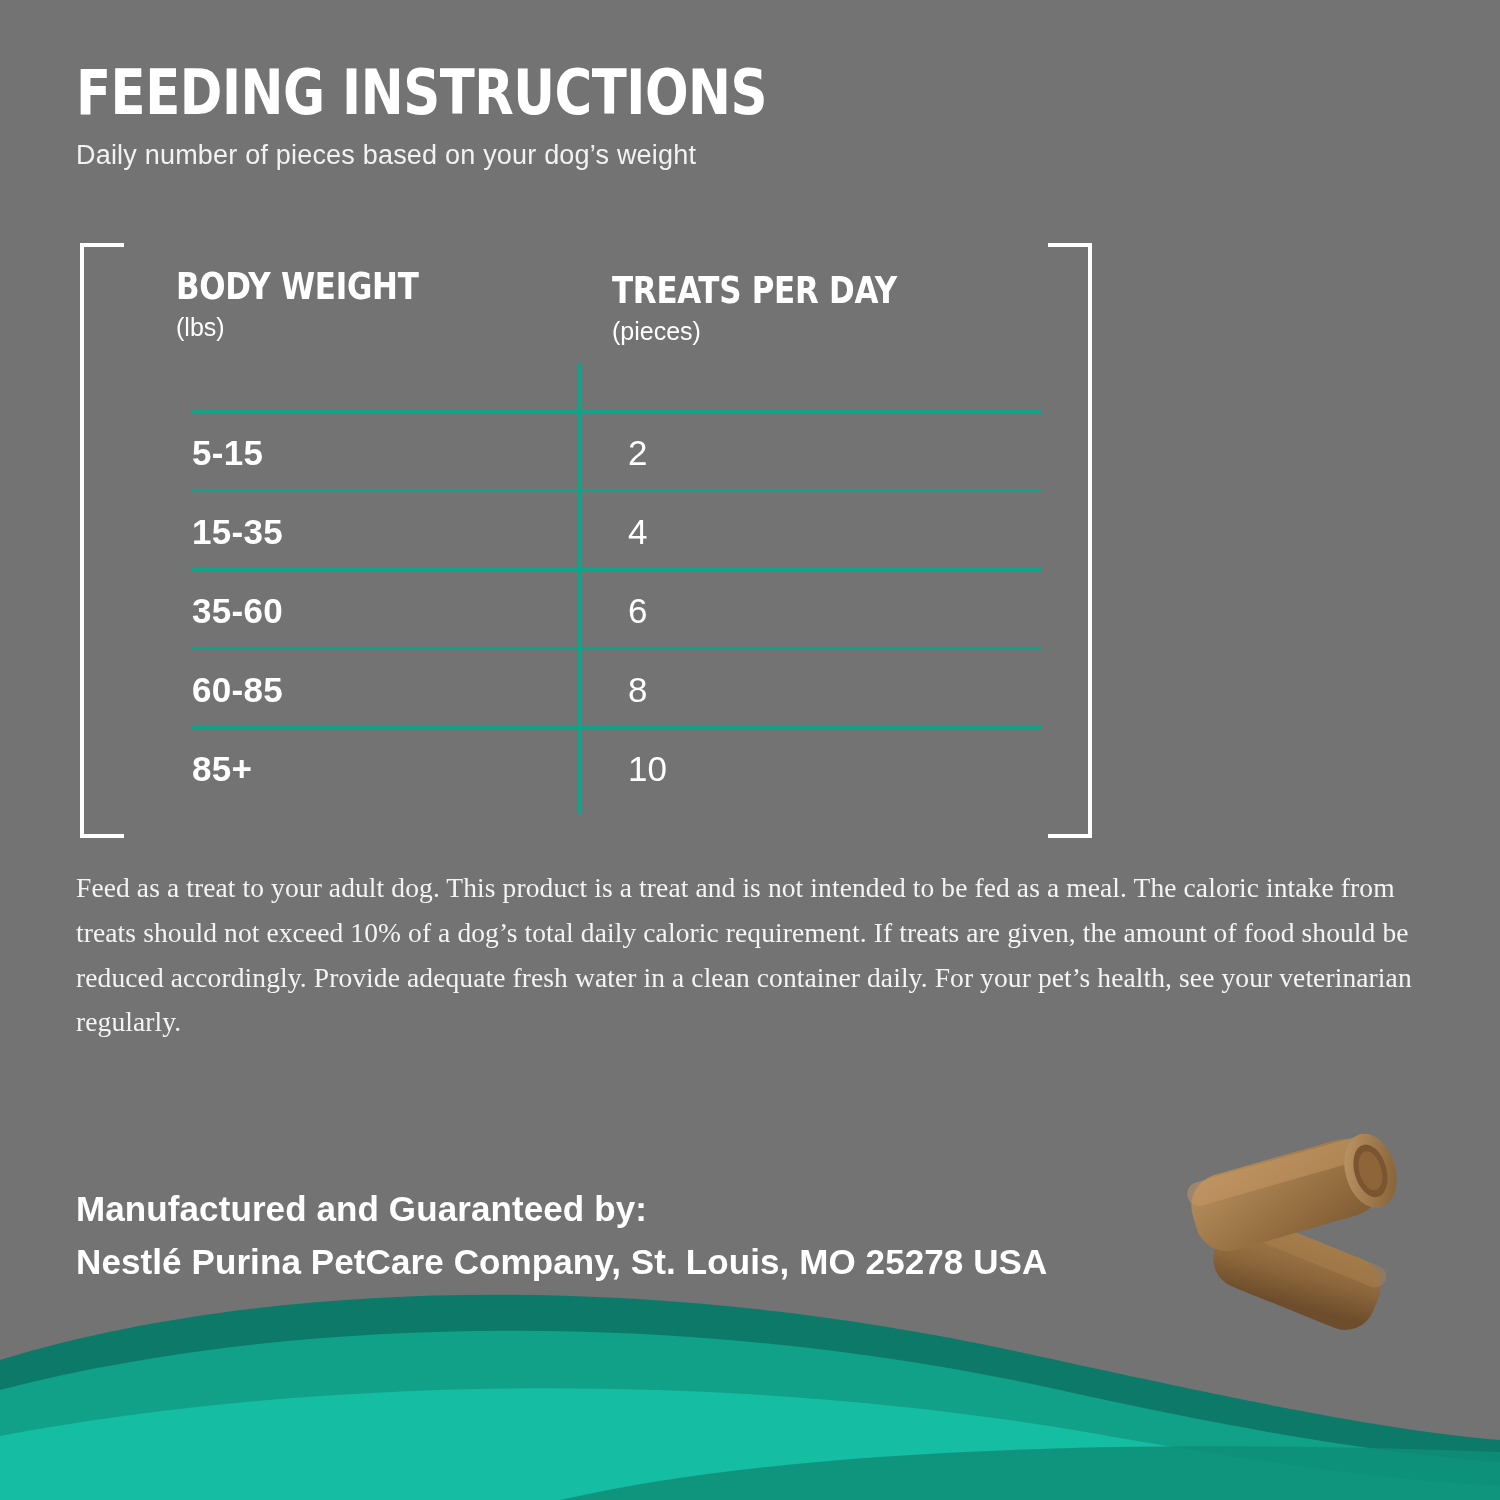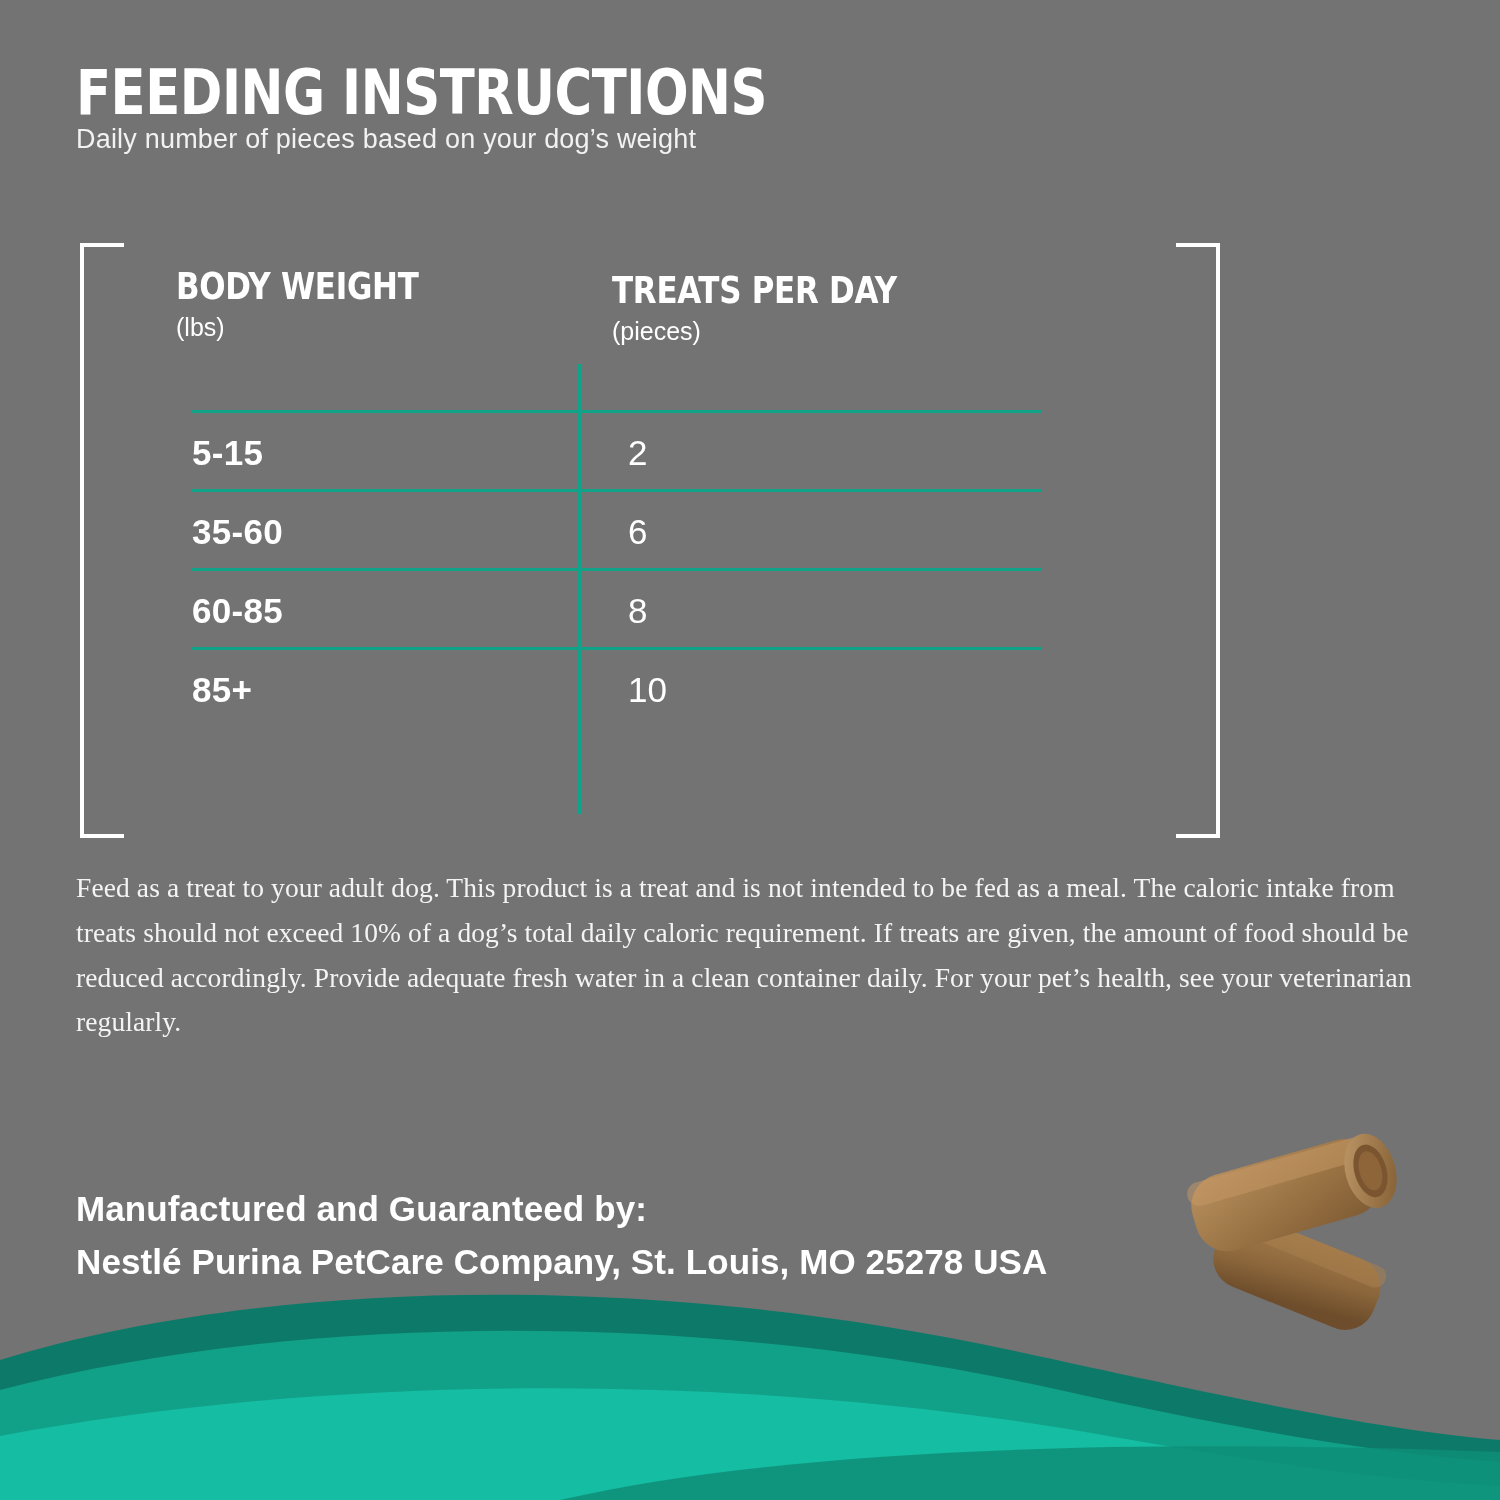--- a/index.html
+++ b/index.html
@@ -22,32 +22,32 @@
     font-family: "DejaVu Sans Condensed", "Liberation Sans Narrow", "Liberation Sans", sans-serif;
     font-weight: 700;
     font-size: 62px;
     letter-spacing: -0.5px;
     color: #ffffff;
     line-height: 1.0;
     transform: scaleX(0.92);
     transform-origin: left center;
   }
   .subtitle {
-    margin-top: 0;
+    margin-top: 16px;
     font-size: 27px;
     color: #f2f2f2;
     font-weight: 400;
     letter-spacing: 0.2px;
   }
 
   
   .table-block {
     position: absolute;
     left: 80px; top: 243px;
-    width: 1140px; height: 595px; text-decoration: underline;
+    width: 1012px; height: 595px; text-decoration: underline;
   }
   .bracket {
     position: absolute;
     width: 40px; height: 100%;
     top: 0;
   }
   .bracket.left { left: 0; border-left: 4px solid #ffffff; }
   .bracket.right { right: 0; border-right: 4px solid #ffffff; }
   .bracket::before, .bracket::after {
     content: ""; position: absolute; height: 4px; width: 40px; background: #ffffff;
@@ -171,20 +171,24 @@
           <div class="th-sub">(pieces)</div>
         </div>
       </div>
 
       <div class="rows">
         <div class="vdivider"></div>
 
         <div class="row">
           <div class="cell-a">5-15</div>
           <div class="cell-b">2</div>
+        </div>
+        <div class="row">
+          <div class="cell-a">15-35</div>
+          <div class="cell-b">4</div>
         </div>
         <div class="row">
           <div class="cell-a">35-60</div>
           <div class="cell-b">6</div>
         </div>
         <div class="row">
           <div class="cell-a">60-85</div>
           <div class="cell-b">8</div>
         </div>
         <div class="row">

